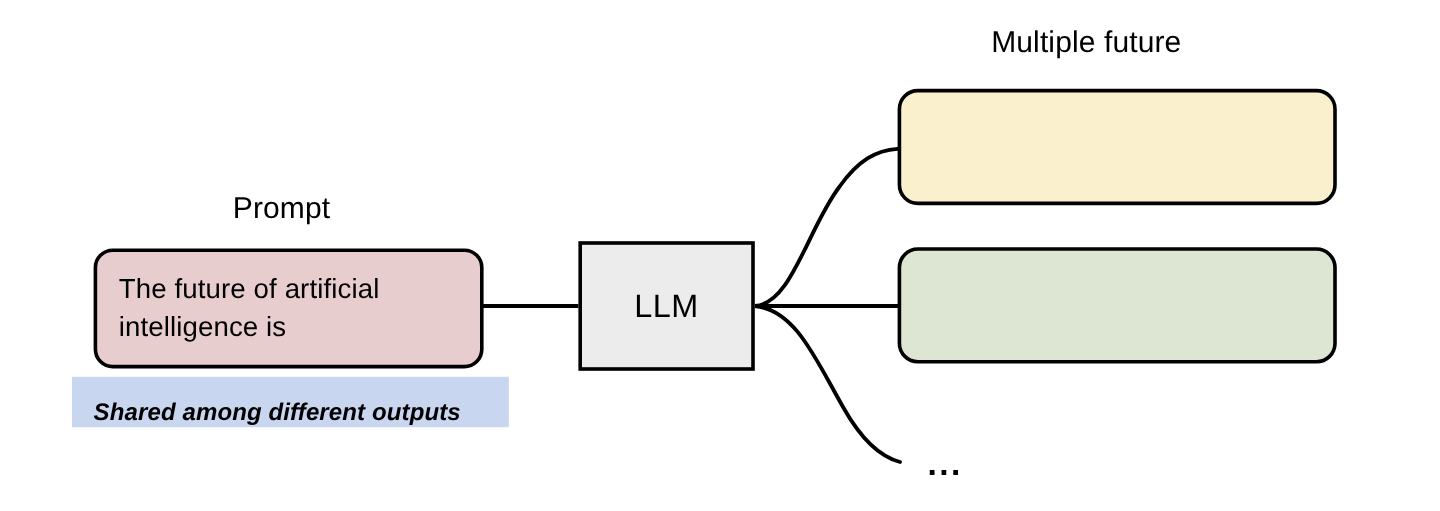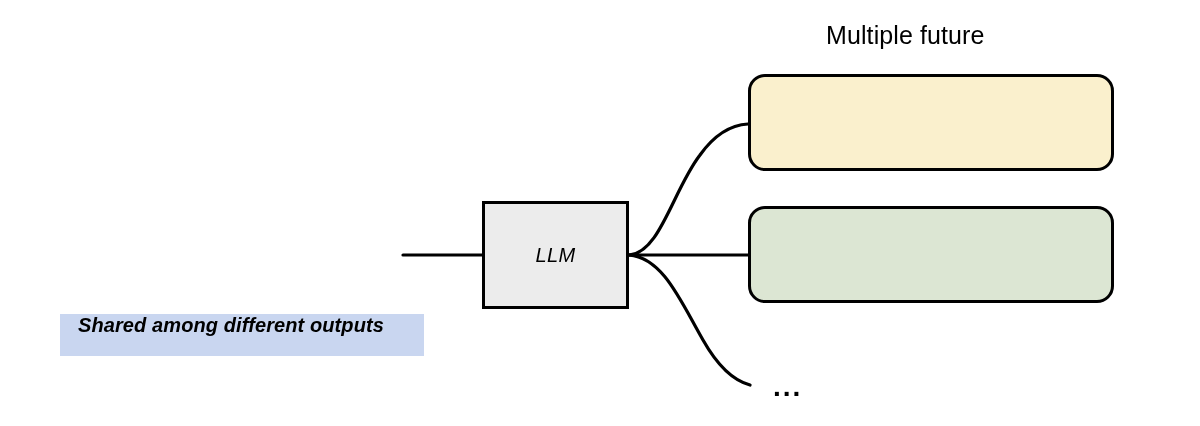--- a/index.html
+++ b/index.html
@@ -55,23 +55,22 @@
   .node-llm {
     left: 482px;
     top: 201px;
     width: 147px;
     height: 108px;
     background: #ececec;
     border-radius: 0px;
     justify-content: center;
   }
   .node-llm .node-text {
-    font-size: 20px;
+    font-size: 27px;
     letter-spacing: 0.4px;
-    font-style: italic;
   }
   .node-output {
     left: 748px;
     width: 366px;
     height: 97px;
     border-radius: 17px;
   }
   .node-output-1 {
     top: 74px;
     background: #faf0cd;
@@ -95,21 +94,21 @@
     top: 21px;
   }
   .annotation-band {
     position: absolute;
     left: 60px;
     top: 314px;
     width: 364px;
     height: 42px;
     background: #c9d6f0;
     display: flex;
-    align-items: flex-start;
+    align-items: flex-end;
     padding-left: 18px;
     box-sizing: border-box;
   }
   .annotation-band .annotation-text {
     font-size: 20px;
     font-style: italic;
     font-weight: 600;
     white-space: nowrap;
     letter-spacing: 0.1px;
   }
@@ -130,23 +129,27 @@
 
   <svg class="edge-layer" viewBox="0 0 1200 426" width="1200" height="426" xmlns="http://www.w3.org/2000/svg">
     <g fill="none" stroke="#000000" stroke-width="3.2" stroke-linecap="round">
       <path d="M 403 255 L 482 255"></path>
       <path d="M 629 255 C 660 253, 673 190, 700 155 C 715 134, 730 125, 748 124"></path>
       <path d="M 629 255 L 748 255"></path>
       <path d="M 629 255 C 663 258, 680 300, 703 340 C 716 363, 731 380, 750 385"></path>
     </g>
   </svg>
 
+  <div class="caption caption-prompt">Prompt</div>
 
   <div class="caption caption-outputs">Multiple future</div>
 
+  <div class="node node-prompt">
+    <span class="node-text">The future of artificial intelligence is</span>
+  </div>
 
   <div class="node node-llm">
     <span class="node-text">LLM</span>
   </div>
 
   <div class="node node-output node-output-1">
     <span class="node-text"></span>
   </div>
 
   <div class="node node-output node-output-2">

